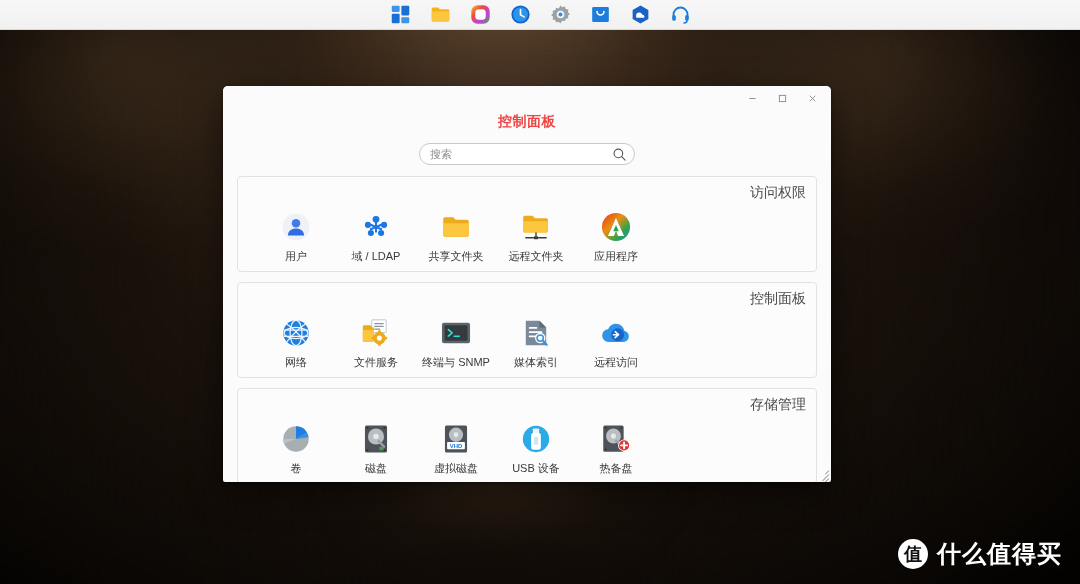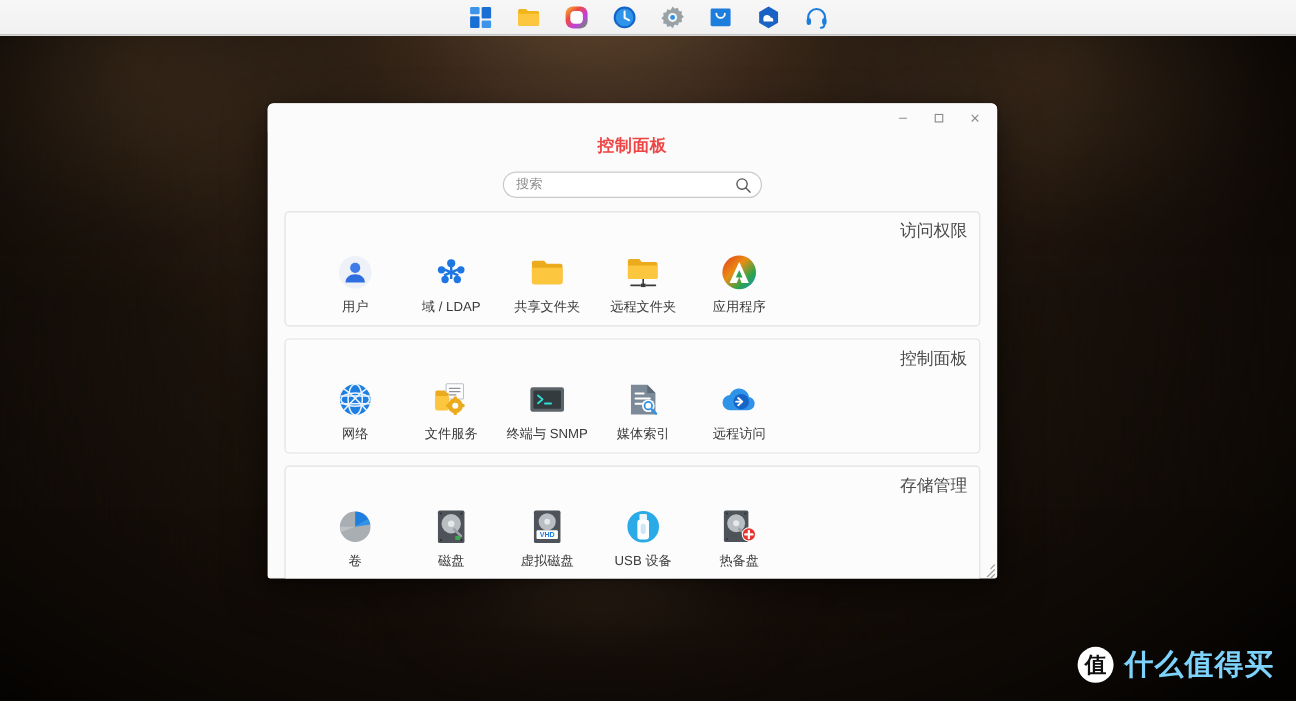--- a/index.html
+++ b/index.html
@@ -204,21 +204,21 @@
   #wm-logo {
     width: 30px; height: 30px;
     border-radius: 50%;
     background: #ffffff;
     color: #111;
     display: flex; align-items: center; justify-content: center;
     font-size: 18px; font-weight: bold;
     font-family: "DejaVu Sans", sans-serif;
   }
   #wm-text {
-    color: #7dd3fc;
+    color: #ffffff;
     font-size: 24px;
     font-weight: bold;
     letter-spacing: 1px;
     font-family: "DejaVu Sans", sans-serif;
   }
 </style>
 </head>
 <body>
 
 <div id="wallpaper">

